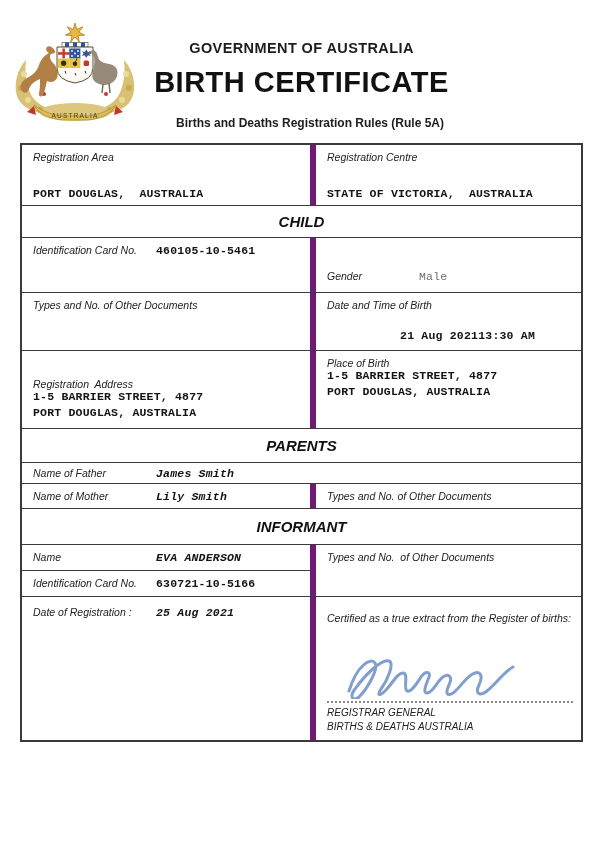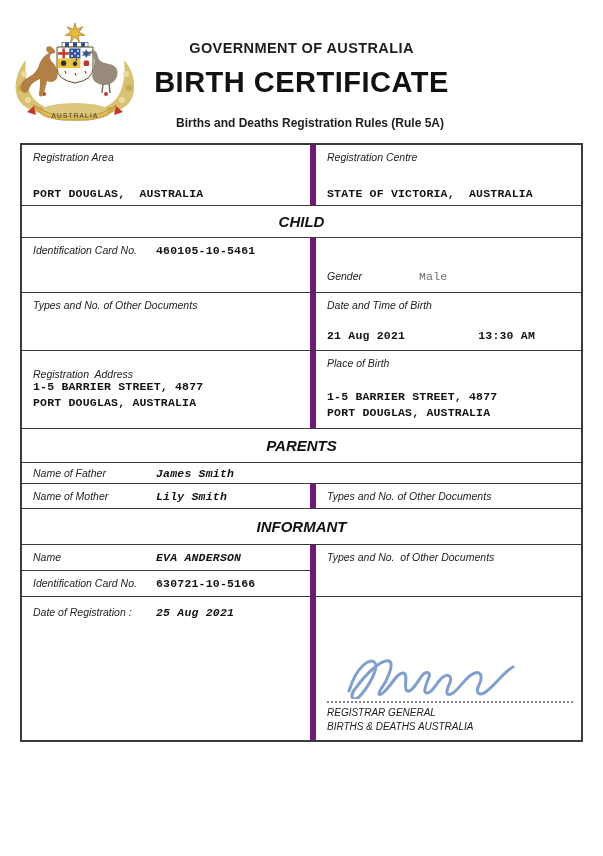--- a/index.html
+++ b/index.html
@@ -27,21 +27,21 @@
   .sec{justify-content:center;align-items:center;font-weight:bold;font-style:italic;
        font-size:15px;color:#111;padding:0;}
   .label{font-style:italic;font-size:10.5px;color:#222;white-space:pre-wrap;}
   .val{font-family:"Liberation Mono","DejaVu Sans Mono",monospace;font-weight:bold;
        font-size:11.5px;color:#141414;white-space:pre;letter-spacing:.2px;}
   .val.it{font-style:italic;}
   .val.gray{font-weight:normal;color:#6e6e6e;}
   .pair{display:flex;align-items:baseline;}
   .pair .label{width:123px;flex-shrink:0;}
   .pair.g .label{width:92px;}
-  .spread{display:flex;justify-content:space-between;}
+  .spread{display:flex;justify-content:flex-end;}
   .notice{font-size:11.5px;color:#222;line-height:1.4;}
   .sig-wrap{margin-top:auto;display:flex;flex-direction:column;align-items:flex-start;}
   .dotline{width:100%;border-top:2px dotted #888;height:0;margin:2px 0 3px 0;}
   .reg-line{font-style:italic;font-size:10px;color:#222;text-align:center;line-height:1.35;}
   .stack{display:flex;flex-direction:column;}
   .subrow{box-sizing:border-box;}
   .subrow+.subrow{border-top:1px solid #3a3a3a;}
 
   
   .wm{position:absolute;top:797px;left:190px;font-size:40px;font-weight:bold;
@@ -164,28 +164,28 @@
       <div class="cell cr" style="justify-content:space-between;padding-bottom:8px">
         <span class="label">Date and Time of Birth</span>
         <div class="spread" style="padding-right:38px">
           <span class="val">21 Aug 2021</span>
           <span class="val">13:30 AM</span>
         </div>
       </div>
     </div>
 
     <div class="row" style="height:78px">
-      <div class="cell cl" style="justify-content:center;padding-bottom:9px">
+      <div class="cell cl" style="justify-content:flex-end;padding-bottom:9px">
         <span class="label">Registration  Address</span>
         <div class="stack" style="gap:3px">
           <span class="val">1-5 BARRIER STREET, 4877</span>
           <span class="val">PORT DOUGLAS, AUSTRALIA</span>
         </div>
       </div>
-      <div class="cell cr" style="justify-content:space-between;padding-bottom:9px">
+      <div class="cell cr" style="padding-bottom:9px">
         <span class="label">Place of Birth</span>
         <div class="stack" style="gap:3px">
           <span class="val">1-5 BARRIER STREET, 4877</span>
           <span class="val">PORT DOUGLAS, AUSTRALIA</span>
         </div>
       </div>
     </div>
 
     <div class="row sec" style="height:34px">
       <span>PARENTS</span>
@@ -239,20 +239,21 @@
     <div class="row" style="height:144px">
       <div class="cell cl" style="justify-content:space-between;padding-top:9px;padding-bottom:9px">
         <div class="pair">
           <span class="label">Date of Registration :</span>
           <span class="val it">25 Aug 2021</span>
         </div>
         <div class="notice">
         </div>
       </div>
       <div class="cell cr" style="padding-top:15px;padding-bottom:7px">
+        <span class="label">Certified as a true extract from the Register of births:</span>
         <div class="sig-wrap">
           <svg width="220" height="48" viewBox="0 0 220 48">
             <path d="M22,40 C30,14 44,6 48,12 C52,18 40,38 32,46 C26,51 22,46 28,38 C38,24 54,8 62,10 C68,12 60,30 54,38 C50,44 52,46 58,40 C66,32 70,22 76,22 C82,22 76,38 80,40 C84,42 90,32 94,26 C98,20 104,20 102,26 C98,36 96,42 100,42 C106,42 110,30 116,26 C122,22 126,26 122,34 C118,42 120,46 126,42 C134,36 140,24 148,22 C154,20 156,26 152,34 C148,42 152,46 160,40 C168,34 178,20 186,16" fill="none" stroke="#7295c8" stroke-width="3" stroke-linecap="round" opacity="0.9"></path>
           </svg>
           <div class="dotline"></div>
           <div class="reg-line">REGISTRAR GENERAL</div>
           <div class="reg-line">BIRTHS &amp; DEATHS AUSTRALIA</div>
         </div>
       </div>
     </div>

